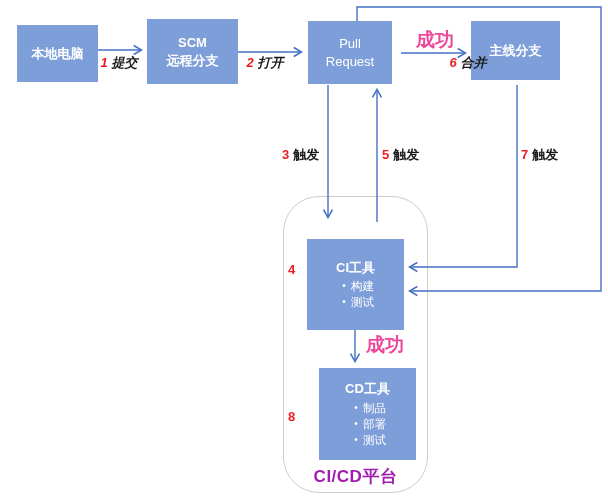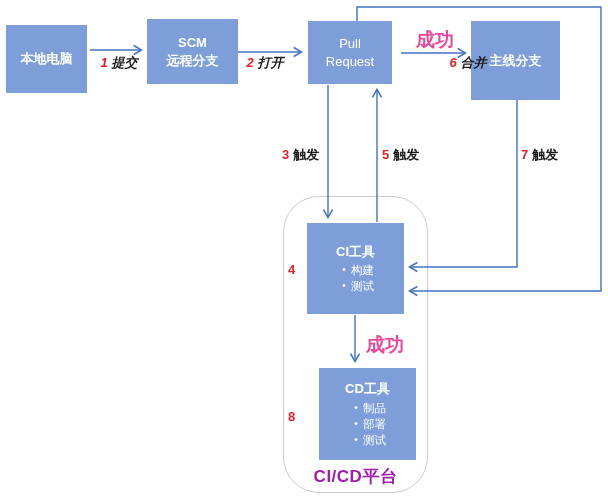--- a/index.html
+++ b/index.html
@@ -14,25 +14,25 @@
 
   
   svg.wires{position:absolute;left:0;top:0;z-index:2;}
   svg.wires path{fill:none;stroke:#4472c4;stroke-width:1.4;}
 
   
   .node{position:absolute;background:#7d9ed8;color:#ffffff;display:flex;flex-direction:column;
     justify-content:center;align-items:center;text-align:center;font-size:13px;font-weight:600;
     line-height:1.35;z-index:3;box-sizing:border-box;}
   .node .ln{display:block;}
-  .node-local{left:6px;top:25px;width:81px;height:68px;}
+  .node-local{left:17px;top:25px;width:81px;height:57px;}
   .node-scm{left:147px;top:19px;width:91px;height:65px;}
   .node-pr{left:308px;top:21px;width:84px;height:63px;font-weight:500;}
-  .node-main{left:471px;top:21px;width:89px;height:79px;}
-  .node-ci{left:307px;top:223px;width:97px;height:91px;}
+  .node-main{left:471px;top:21px;width:89px;height:59px;}
+  .node-ci{left:307px;top:239px;width:97px;height:91px;}
   .node-cd{left:307px;top:368px;width:97px;height:92px;margin-left:12px;}
   .node .tool-title{font-size:13px;font-weight:600;margin-bottom:2px;}
   .node ul{list-style:none;margin:0;padding:0;text-align:left;font-size:11.5px;font-weight:500;}
   .node ul li{line-height:1.4;text-align:center;}
   .node ul li::before{content:"\2022";display:inline-block;width:14px;font-size:10px;vertical-align:1px;}
 
   
   .step{position:absolute;z-index:4;font-size:13px;font-weight:600;color:#1a1a1a;white-space:nowrap;}
   .step .num{color:#ec1c24;margin-right:4px;}
   .centered{text-align:center;font-style:italic;}

